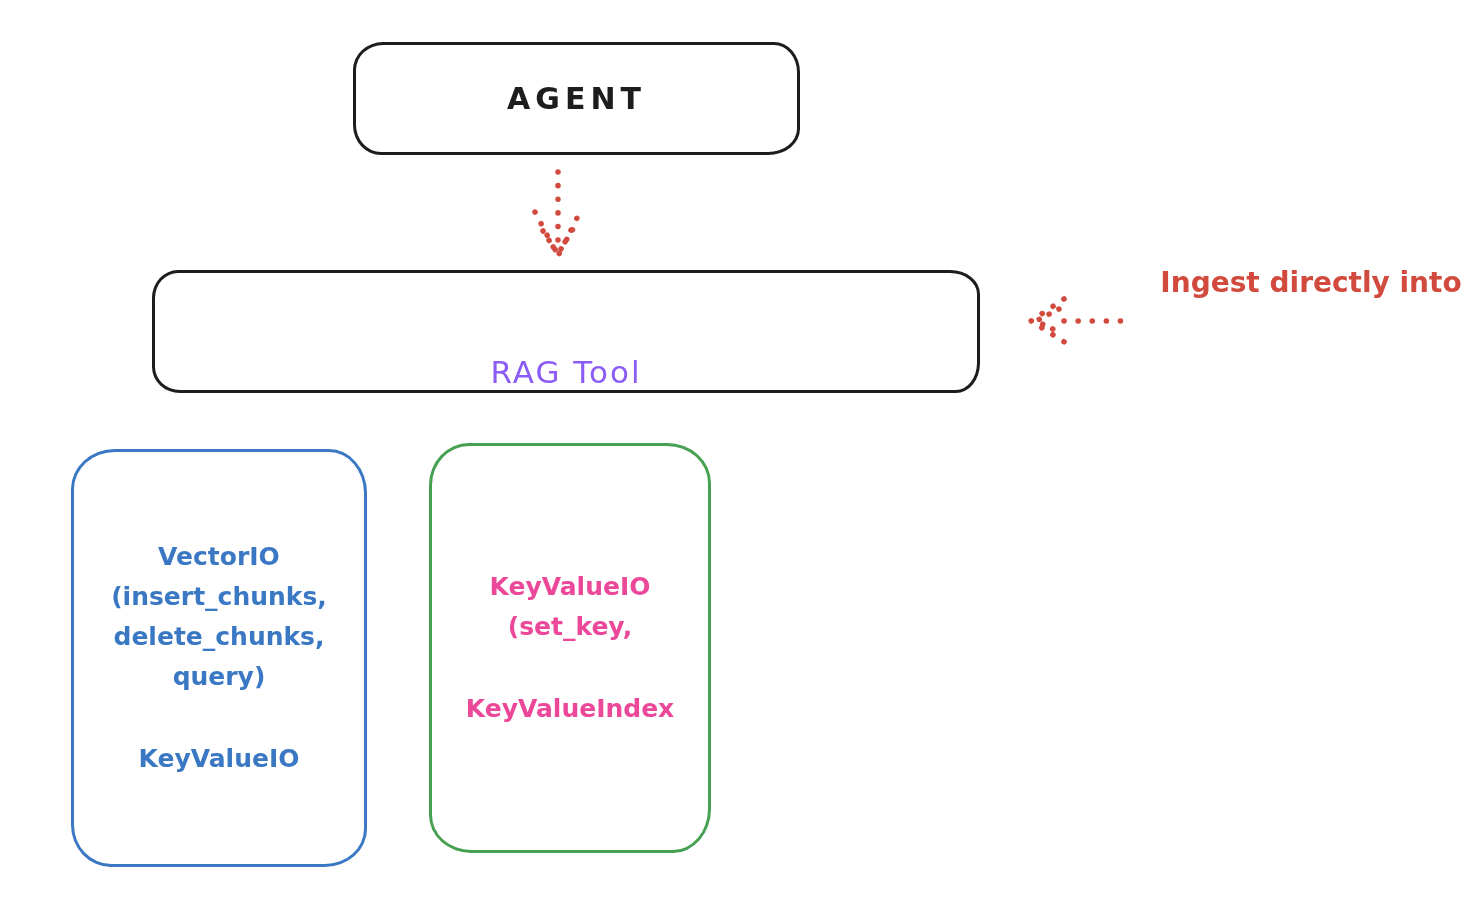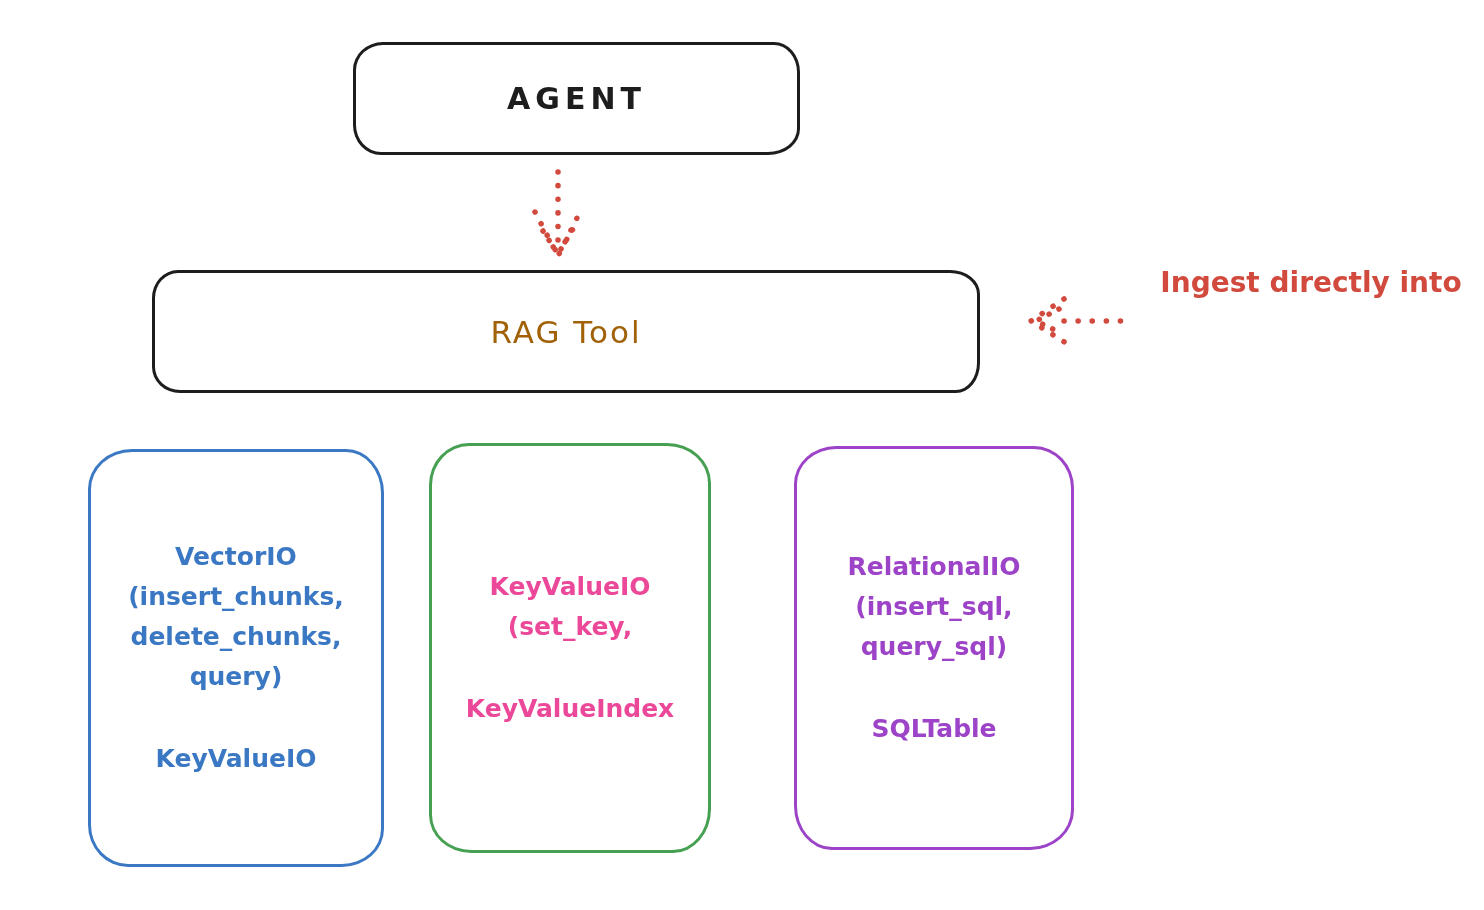--- a/index.html
+++ b/index.html
@@ -45,21 +45,21 @@
     flex-direction: column;
     align-items: center;
     justify-content: center;
     text-align: center;
     font-size: 25px;
     font-weight: bold;
     line-height: 40px;
     padding: 0 8px;
   }
   .iobox-vector {
-    left: 88px; top: 449px; width: 296px; height: 418px;
+    left: 71px; top: 449px; width: 296px; height: 418px;
     border-radius: 44px 38px 42px 40px / 40px 44px 38px 42px;
   }
   .iobox-keyvalue {
     left: 429px; top: 443px; width: 282px; height: 410px;
     border-radius: 40px 44px 38px 42px / 42px 40px 44px 38px;
   }
   .iobox-relational {
     left: 794px; top: 446px; width: 280px; height: 404px;
     border-radius: 42px 40px 44px 38px / 38px 42px 40px 44px;
   }
@@ -88,21 +88,21 @@
 </style>
 </head>
 <body>
 
 <div class="canvas">
 
   <div class="node node-agent" style="border-color: rgb(29, 29, 29); color: rgb(29, 29, 29);">
     <span>AGENT</span>
   </div>
 
-  <div class="node node-rag" style="border-color: rgb(29, 29, 29); color: #a16207;">
+  <div class="node node-rag" style="border-color: rgb(29, 29, 29); color: #8b5cf6; align-items: flex-end;">
     <span>RAG Tool</span>
   </div>
 
   <svg class="arrows" viewBox="0 0 1484 910">
     <g>
       <line x1="558" y1="172" x2="558" y2="248" stroke-dasharray="0.1 13.5" style="stroke: rgb(209, 74, 61);"></line>
       <path d="M535 212 L558 256 L581 210" stroke-dasharray="0.1 13" style="stroke: rgb(209, 74, 61);"></path>
       <path d="M543 231 L558 254 L573 229" stroke-dasharray="0.1 11" style="stroke: rgb(209, 74, 61);"></path>
     </g>
     <g>
@@ -123,20 +123,14 @@
     <span class="line">query)</span>
     <span class="index-label">KeyValueIO</span>
   </div>
 
   <div class="iobox iobox-keyvalue" style="border-color: rgb(70, 160, 82); color: #ec4899;">
     <span class="line">KeyValueIO</span>
     <span class="line">(set_key,</span>
     <span class="index-label">KeyValueIndex</span>
   </div>
 
-  <div class="iobox iobox-relational" style="border-color: rgb(156, 67, 200); color: rgb(156, 67, 200);">
-    <span class="line">RelationalIO</span>
-    <span class="line">(insert_sql,</span>
-    <span class="line">query_sql)</span>
-    <span class="index-label">SQLTable</span>
-  </div>
 
 </div>
 
 </body></html>

